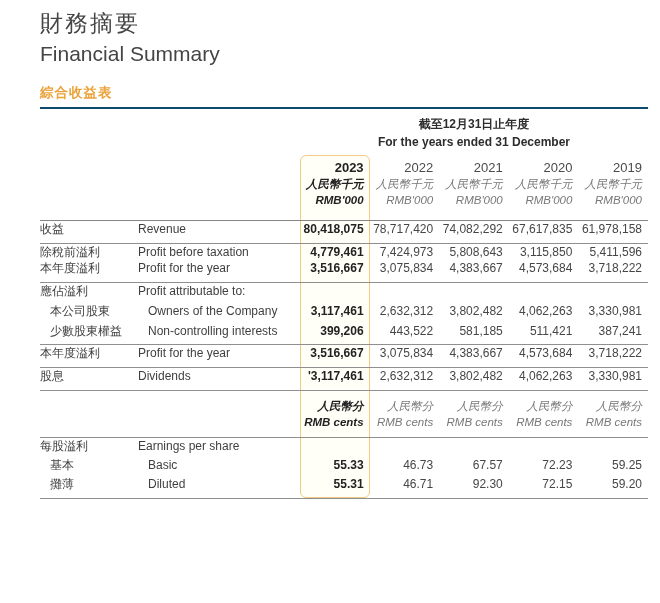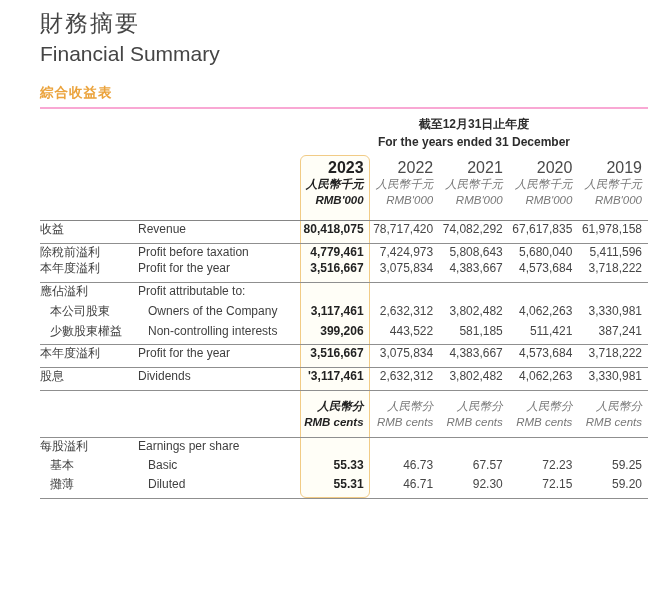--- a/index.html
+++ b/index.html
@@ -3,41 +3,41 @@
 <meta charset="utf-8">
 <style>
   * { box-sizing: border-box; margin: 0; padding: 0; }
   html, body { width: 660px; background: #ffffff; }
   body { height: 603px; font-family: "Liberation Sans", sans-serif; overflow: hidden; }
   .content { padding: 8px 12px 12px 40px; }
 
   .title-zh { font-size: 23px; line-height: 30px; color: #454545; font-weight: 500; letter-spacing: 2px; }
   .title-en { font-size: 21px; line-height: 32px; color: #454545; font-weight: 400; }
 
-  .section-head { margin-top: 14px; border-bottom: 2px solid #f9a8d4; padding-bottom: 6px; }
+  .section-head { margin-top: 14px; border-bottom: 2px solid #0c4a6e; padding-bottom: 6px; }
   .section-zh { font-size: 13.5px; line-height: 17px; color: #EBA33C; font-weight: bold; letter-spacing: 1px; }
   .section-en { font-size: 13.5px; line-height: 18px; color: #EBA33C; font-weight: bold; }
 
   .table-wrap { position: relative; margin-top: 6px; }
   .caption { margin-left: 260px; width: 348px; text-align: center; margin-bottom: 4px; position: relative; z-index: 1; }
   .caption-zh { font-size: 12px; line-height: 18px; font-weight: bold; color: #2d2d2d; }
   .caption-en { font-size: 12px; line-height: 18px; font-weight: bold; color: #2d2d2d; }
 
   .hl-box { position: absolute; left: 260px; top: 40px; width: 70px; bottom: 1px;
             background: #FFFEF7; border: 1px solid #F1CB86; border-radius: 6px; z-index: 0; }
 
   table { position: relative; z-index: 1; width: 608px; border-collapse: collapse; table-layout: fixed; }
   col.c-zh { width: 98px; } col.c-en { width: 162px; } col.c-y { width: 69.6px; }
 
   td { font-size: 12px; line-height: 16px; vertical-align: bottom; color: #3f3f3f; }
   td.num { text-align: right; padding-right: 6px; color: #464646; }
   td.hl  { font-weight: bold; color: #222222; }
 
   thead td { vertical-align: bottom; padding-top: 4px; padding-bottom: 11px; }
-  .year  { display: block; font-size: 16px; line-height: 17px; color: #4a4a4a; }
+  .year  { display: block; font-size: 13px; line-height: 17px; color: #4a4a4a; }
   .year.hl-t { font-weight: bold; color: #222; }
   .u-zh { display: block; font-size: 11.5px; line-height: 16px; font-style: italic; color: #787878; }
   .u-en { display: block; font-size: 11.5px; line-height: 17px; font-style: italic; color: #787878; }
   .u-zh.hl-t, .u-en.hl-t { color: #222; font-weight: bold; }
 
   tr.pt8 td { padding-top: 0; } tr.pt7 td { padding-top: 7px; }
   tr.pt4 td { padding-top: 4px; } tr.pt3 td { padding-top: 3px; }
   tr.pb6 td { padding-bottom: 6px; } tr.pb5 td { padding-bottom: 5px; }
   tr.rule td { border-bottom: 1px solid #8f8f8f; }
   thead tr.rule td { border-bottom: 1px solid #858585; }
@@ -116,21 +116,21 @@
           <td class="num">67,617,835</td>
           <td class="num">61,978,158</td>
         </tr>
 
         <tr class="pt8">
           <td class="lab-zh">除稅前溢利</td>
           <td class="lab-en">Profit before taxation</td>
           <td class="num hl">4,779,461</td>
           <td class="num">7,424,973</td>
           <td class="num">5,808,643</td>
-          <td class="num">5,680,040</td>
+          <td class="num">3,115,850</td>
           <td class="num">5,411,596</td>
         </tr>
 
 
         <tr class="pt8 pb6 rule">
           <td class="lab-zh">本年度溢利</td>
           <td class="lab-en">Profit for the year</td>
           <td class="num hl">3,516,667</td>
           <td class="num">3,075,834</td>
           <td class="num">4,383,667</td>

